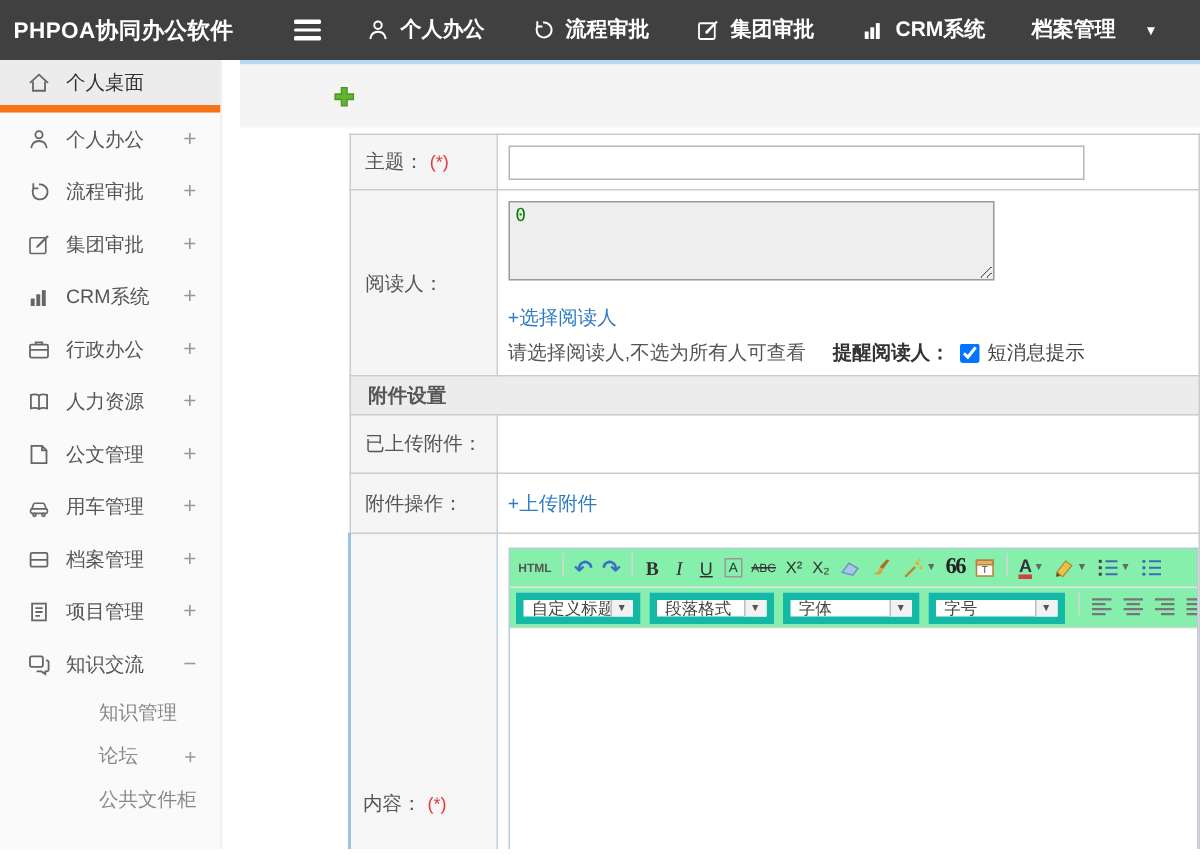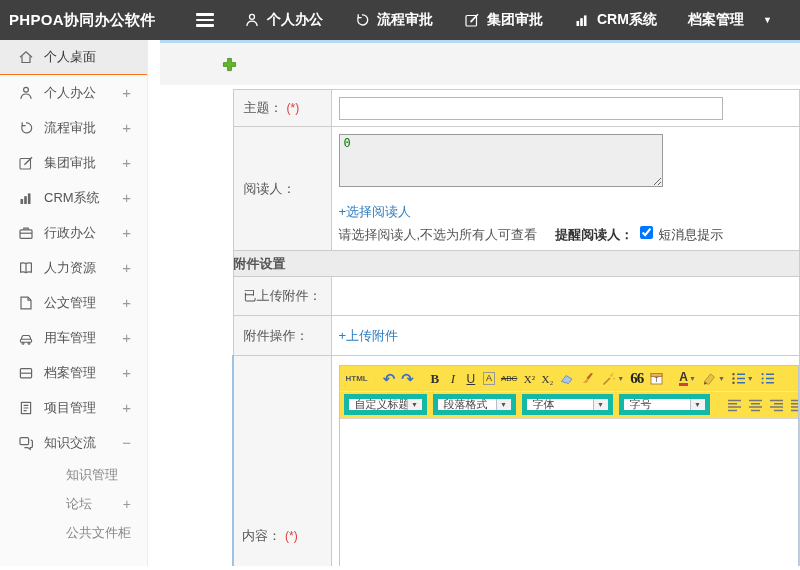--- a/index.html
+++ b/index.html
@@ -19,21 +19,21 @@
 
 .layout{display:flex;height:526px}
 .sidebar{width:148px;background:#fafafa;border-right:1px solid #ededed;overflow:hidden;flex-shrink:0}
 .gap{width:12px;background:#fff;flex-shrink:0}
 .content{flex:1;display:flex;flex-direction:column;overflow:hidden;background:#fff}
 
 
 .s-item{height:35px;display:flex;align-items:center;padding:0 16px 0 17px;font-size:13px;color:#555;cursor:pointer;white-space:nowrap}
 .s-item .sicon{width:17px;height:17px;margin-right:10px;color:#666;display:flex;align-items:center;justify-content:center;flex-shrink:0}
 .s-item .expand{margin-left:auto;color:#999;font-size:15px;font-weight:400}
-.s-item.active{background:#ececec;color:#333;border-bottom:1px solid #f97316}
+.s-item.active{background:#ececec;color:#333;border-bottom:5px solid #f97316}
 .s-sub{height:29px;display:flex;align-items:center;padding:0 16px 0 66px;font-size:13px;color:#888;cursor:pointer;white-space:nowrap}
 .s-sub .expand{margin-left:auto;color:#999;font-size:14px}
 
 
 .accent{height:3px;background:#b7d8f1;flex-shrink:0}
 .titlebar{height:42px;background:#f4f4f4;display:flex;align-items:center;padding-left:62px;flex-shrink:0}
 .titlebar .plus{margin-right:4px;display:flex}
 .title{font-size:15px;font-weight:bold;color:#2f4156}
 .formwrap{flex:1;padding-top:4px;overflow:hidden}
 table.form{border-collapse:collapse;margin-left:72px;width:calc(100% - 72px);table-layout:fixed}
@@ -41,47 +41,47 @@
 .lbl{background:#f5f5f5;padding-left:10px;white-space:nowrap}
 .req{color:#e03c3c;margin-left:4px;font-size:12px}
 .r-subject td{height:37px}
 .val{padding-left:7px}
 input.subject{width:384px;height:23px;border:1px solid #b5b5b5;outline:none;padding:0 4px;font-size:13px}
 .r-readers td{height:101px}
 .r-readers .val{padding:7px 0 6px 7px;vertical-align:top}
 textarea.readers{width:324px;height:53px;background:#eee;border:1px solid #9a9a9a;resize:both;font-size:12px;color:#008000;padding:1px 4px;font-family:"DejaVu Sans Mono",monospace;display:block}
 .linkrow{margin-top:16px}
 a.link{color:#2e7cc0;text-decoration:none;font-size:13px;cursor:pointer}
-.hintrow{margin-top:5px;display:flex;align-items:flex-start;font-size:13px;color:#555;white-space:nowrap}
+.hintrow{margin-top:5px;display:flex;align-items:center;font-size:13px;color:#555;white-space:nowrap}
 .remind{font-weight:bold;color:#333;margin-left:18px}
 .hintrow input{margin:0 5px 0 7px}
 .smslbl{color:#444}
-.r-section td{background:#ececec;font-weight:bold;color:#444;height:26px;font-size:13px}
+.r-section td{background:#ececec;font-weight:bold;color:#444;height:26px;padding-left:12px;font-size:13px}
 .r-uploaded td{height:39px}
 .r-attachop td{height:40px}
 .r-content td{height:360px}
 .r-content .lbl{border-left:2px solid #9ec2e0;border-right:1px solid #b9cede;background:#f6f6f6;padding-left:8px}
 .r-content .val{vertical-align:top;padding:9px 0 0 7px;border-left:none}
 
 
 .editor{border:1px solid #b9c9d9;background:#fff;height:340px;display:flex;flex-direction:column;overflow:hidden}
-.tb-row{display:flex;align-items:flex-end;padding:3px 4px;gap:2px;background:#fde047;white-space:nowrap;overflow:hidden;flex-shrink:0}
+.tb-row{display:flex;align-items:flex-start;padding:3px 4px;gap:2px;background:#86efac;white-space:nowrap;overflow:hidden;flex-shrink:0}
 .tb-row1{border-bottom:1px solid #e4e4e4;height:26px}
 .tb-row2{border-bottom:1px solid #d6d6d6;height:27px}
 .ed-body{flex:1;background:#fff;cursor:text}
 .tb{height:19px;min-width:16px;display:inline-flex;align-items:center;justify-content:center;font-size:11px;color:#333;cursor:pointer;padding:0 2px;flex-shrink:0;border-radius:2px}
 .tsep{width:1px;height:15px;background:#d5d5d5;margin:0 3px;flex-shrink:0}
 .tb.htmlb{font-size:8px;font-weight:bold;color:#555}
 .tb.undo,.tb.redo{color:#3a6cc8;font-size:15px;font-weight:bold}
 .tb.bold{font-family:"Liberation Serif",serif;font-weight:bold;font-size:13px}
 .tb.ital{font-family:"Liberation Serif",serif;font-style:italic;font-size:13px}
 .tb.und{text-decoration:underline;font-size:12px}
 .tb.abox span{border:1px solid #999;font-size:9px;padding:0 2px;line-height:11px}
 .tb.strike{font-size:8px;text-decoration:line-through}
-.tb.supsub{font-size:11px;font-family:Liberation Serif, serif}
+.tb.supsub{font-size:11px;font-family:Liberation Sans, sans-serif}
 .tb.quote{font-family:"Liberation Serif",serif;font-weight:bold;font-size:15px;letter-spacing:-1px;color:#222}
 .mini-caret{font-size:7px;color:#666;margin-left:1px}
 .colorA{font-weight:bold;font-size:12px;line-height:11px;border-bottom:3px solid #d04040;color:#333}
 .dd{display:inline-flex;align-items:stretch;height:21px;border:5px solid #14b8a6;background:#fff;margin-right:4px;flex-shrink:0;cursor:pointer}
 .dd-label{display:flex;align-items:center;padding:0 6px;font-size:11px;color:#444}
 .dd-arrow{width:15px;border-left:1px solid #b5bfc9;background:#f2f2f2;display:flex;align-items:center;justify-content:center;font-size:7px;color:#555}
 .w1 .dd-label{width:58px}.w2 .dd-label{width:58px}.w3 .dd-label{width:66px}.w4 .dd-label{width:66px}
 </style>
 </head>
 <body>

